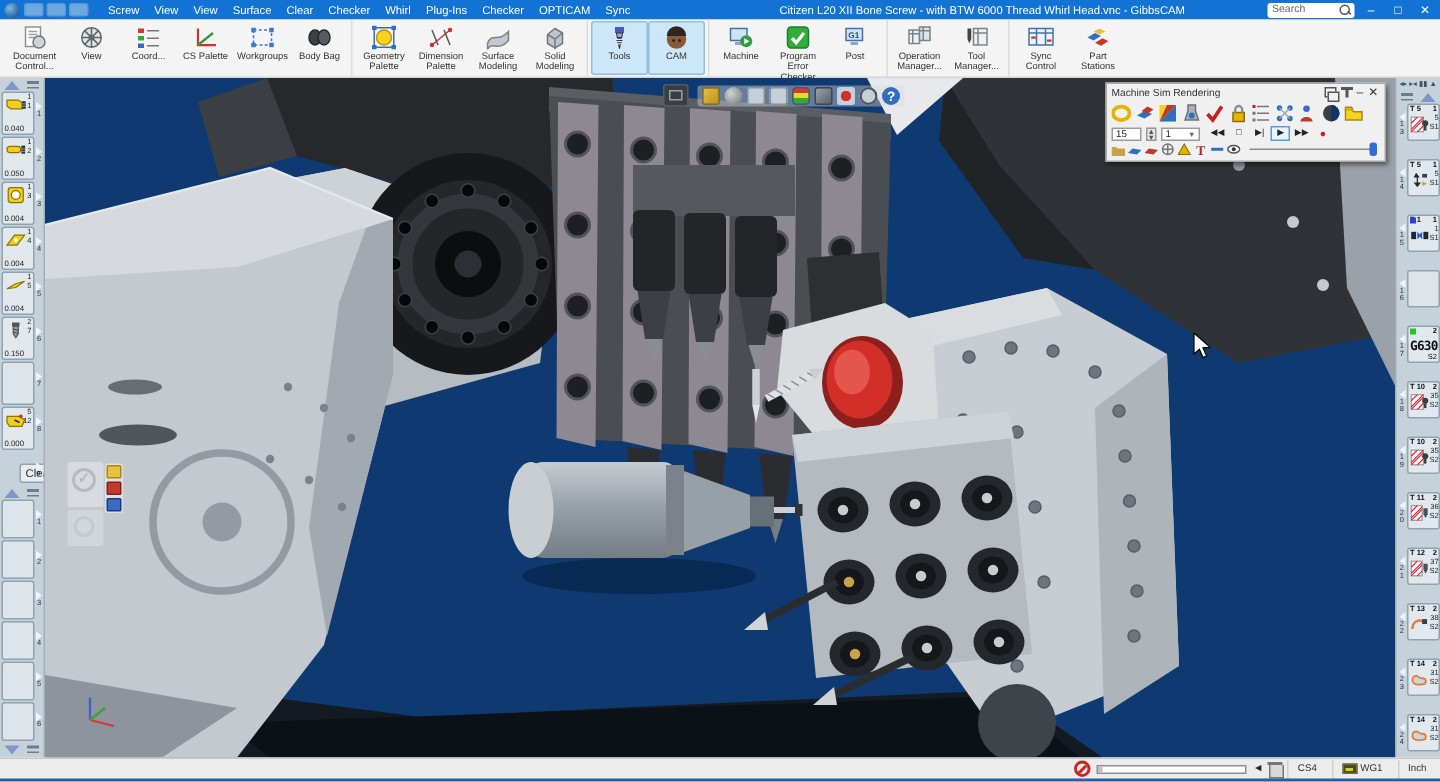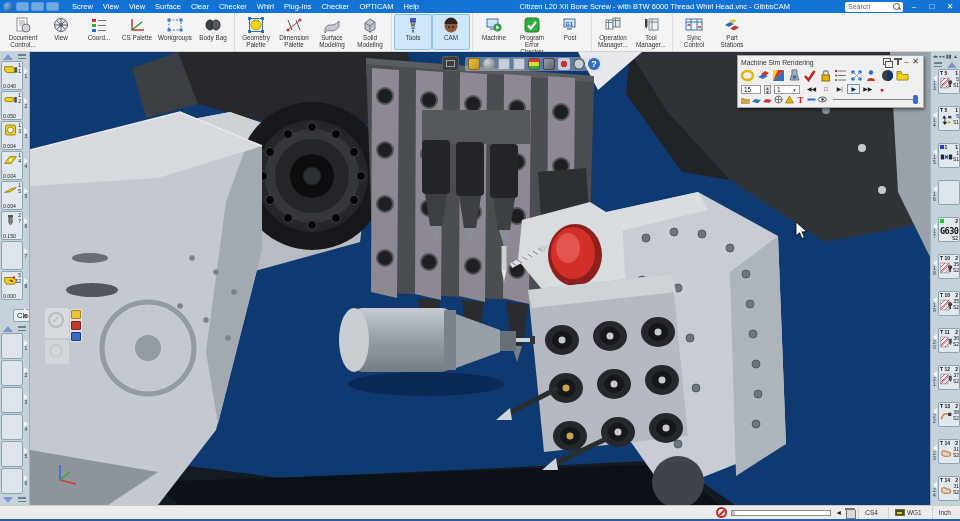--- a/index.html
+++ b/index.html
@@ -146,21 +146,21 @@
         <span class="menu-item">Screw</span>
         <span class="menu-item">View</span>
         <span class="menu-item">View</span>
         <span class="menu-item">Surface</span>
         <span class="menu-item">Clear</span>
         <span class="menu-item">Checker</span>
         <span class="menu-item">Whirl</span>
         <span class="menu-item">Plug-Ins</span>
         <span class="menu-item">Checker</span>
         <span class="menu-item">OPTICAM</span>
-        <span class="menu-item">Help</span>
+        <span class="menu-item">Sync</span>
       </nav>
     <div class="title-text">Citizen L20 XII Bone Screw - with BTW 6000 Thread Whirl Head.vnc - GibbsCAM</div>
     <div class="tb-right">
       <div class="searchbox">
         <span class="ph">Search</span>
         <span class="mag"></span>
       </div>
       <span class="wbtn">–</span>
       <span class="wbtn">□</span>
       <span class="wbtn">✕</span>

